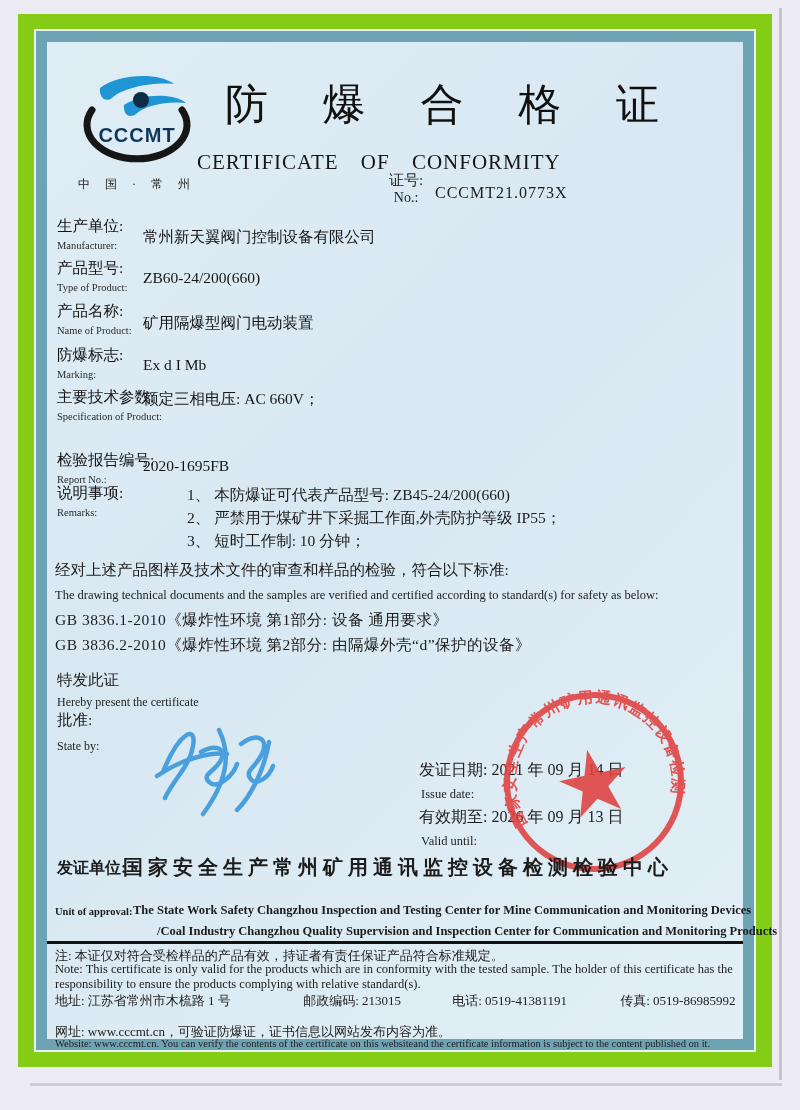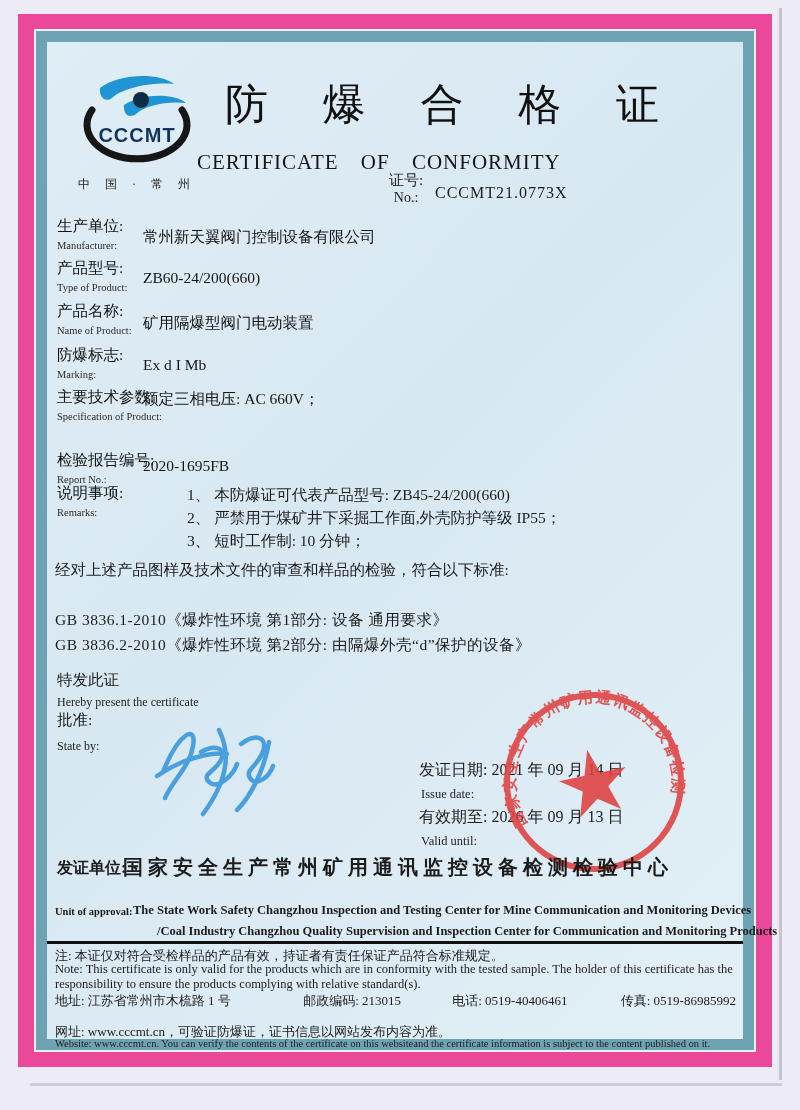--- a/index.html
+++ b/index.html
@@ -11,21 +11,21 @@
     color:#1c1c1c;
     overflow:hidden;
   }
   
   .scan-edge-right { position:absolute; left:779px; top:8px; width:3px; height:1072px; background:#c7c3d0; }
   .scan-edge-bottom { position:absolute; left:30px; top:1083px; width:752px; height:3px; background:#cfccd8; }
 
   
   .band {
     position:absolute; left:18px; top:14px; width:754px; height:1053px;
-    background:#ec4899; padding:15px 16px;
+    background:#84cc16; padding:15px 16px;
   }
   .frame { width:100%; height:100%; border:2px solid #e9f2f6; }
   .paper {
     width:100%; height:100%; border:11px solid #6ea3b3;
     background:linear-gradient(135deg,#dfedf5 0%, #d8e8f2 45%, #e2eff6 100%);
     position:relative;
   }
 
   
   .logo-wrap { position:absolute; left:10px; top:30px; width:160px; text-align:center; }
@@ -158,20 +158,21 @@
       <div class="cn">说明事项:</div>
       <div class="en">Remarks:</div>
     </div>
     <div class="remark-items" style="top:441px">
       <div>1、 本防爆证可代表产品型号: ZB45-24/200(660)</div>
       <div>2、 严禁用于煤矿井下采掘工作面,外壳防护等级 IP55；</div>
       <div>3、 短时工作制: 10 分钟；</div>
     </div>
 
     <div class="std-intro-cn">经对上述产品图样及技术文件的审查和样品的检验，符合以下标准:</div>
+    <div class="std-intro-en">The drawing technical documents and the samples are verified and certified according to standard(s) for safety as below:</div>
     <div class="std-item1">GB 3836.1-2010《爆炸性环境 第1部分: 设备 通用要求》</div>
     <div class="std-item2">GB 3836.2-2010《爆炸性环境 第2部分: 由隔爆外壳“d”保护的设备》</div>
 
     <div class="present-cn">特发此证</div>
     <div class="present-en">Hereby present the certificate</div>
     <div class="approve-cn">批准:</div>
     <div class="approve-en">State by:</div>
 
     <div class="signature">
       <svg width="155" height="125" viewBox="0 0 155 125">
@@ -215,21 +216,21 @@
     <div class="appr-en-line2">/Coal Industry Changzhou Quality Supervision and Inspection Center for Communication and Monitoring Products</div>
 
     <div class="black-rule"></div>
 
     <div class="note-cn">注: 本证仅对符合受检样品的产品有效，持证者有责任保证产品符合标准规定。</div>
     <div class="note-en">Note: This certificate is only valid for the products which are in conformity with the tested sample. The holder of this certificate has the responsibility to ensure the products complying with relative standard(s).</div>
 
     <div class="addr-row">
       <span>地址: 江苏省常州市木梳路 1 号</span>
       <span class="c2">邮政编码: 213015</span>
-      <span class="c3">电话: 0519-40406461</span>
+      <span class="c3">电话: 0519-41381191</span>
       <span class="c4">传真: 0519-86985992</span>
     </div>
     <div class="web-cn">网址: www.cccmt.cn，可验证防爆证，证书信息以网站发布内容为准。</div>
     <div class="web-en">Website: www.cccmt.cn. You can verify the contents of the certificate on this websiteand the certificate information is subject to the content published on it.</div>
 
   </div>
  </div>
 </div>
 
 </body></html>

